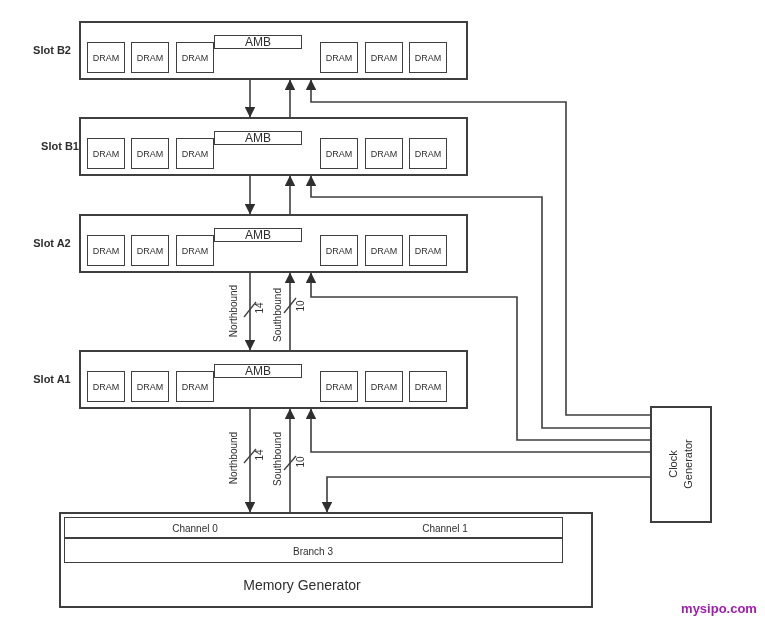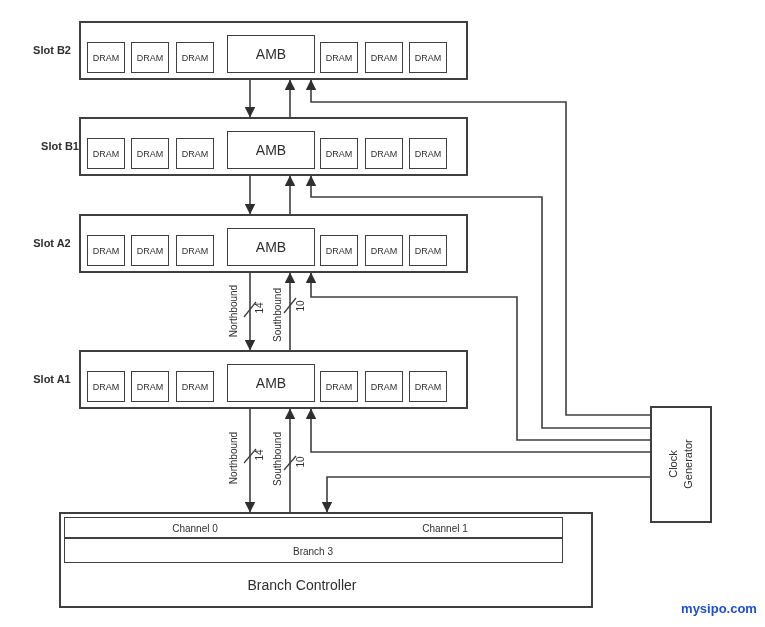--- a/index.html
+++ b/index.html
@@ -4,29 +4,29 @@
 <style>
   html,body{margin:0;padding:0;background:#fff;}
   *{box-sizing:border-box;}
   .canvas{position:relative;width:765px;height:627px;background:#ffffff;overflow:hidden;
           font-family:"Liberation Sans", sans-serif;color:#2e2e2e;}
   .wires{position:absolute;left:0;top:0;width:765px;height:627px;}
   .box{position:absolute;border:2px solid #3f3f3f;background:#fff;}
   .slot{position:absolute;left:79px;width:389px;height:59px;border:2px solid #3f3f3f;background:#fff;}
   .chip{position:absolute;top:19px;width:38px;height:31px;border:1.5px solid #3f3f3f;
         display:flex;align-items:center;justify-content:center;font-size:9px;letter-spacing:0px;}
-  .amb{position:absolute;left:146px;top:12px;width:88px;height:38px;border:1.5px solid #3f3f3f;
-       display:flex;align-items:center;justify-content:center;font-size:14px;}
+  .amb{position:absolute;left:133px;top:12px;width:88px;height:14px;border:1.5px solid #3f3f3f;
+       display:flex;align-items:center;justify-content:center;font-size:12px;}
   .c0{left:6px}.c1{left:50px}.c2{left:95px}.c3{left:239px}.c4{left:284px}.c5{left:328px}
   .hlabel{position:absolute;transform:translate(-50%,-50%);white-space:nowrap;font-size:10px;}
   .vlabel{position:absolute;transform:translate(-50%,-50%) rotate(-90deg);white-space:nowrap;font-size:10px;}
   .slotlabel{font-size:11px;font-weight:bold;}
   .mctitle{font-size:14px;}
   .cglabel{font-size:11px;text-align:center;line-height:1.35;}
-  .watermark{position:absolute;transform:translate(-50%,-50%);font-size:13px;font-weight:bold;color:#1d4ed8;white-space:nowrap;}
+  .watermark{position:absolute;transform:translate(-50%,-50%);font-size:13px;font-weight:bold;color:#a21caf;white-space:nowrap;}
 </style>
 </head>
 <body>
 
 <div class="canvas">
 
   <svg class="wires" viewBox="0 0 765 627" xmlns="http://www.w3.org/2000/svg">
     <defs>
       <marker id="ah" viewBox="0 0 10 10" refX="9.5" refY="5" markerWidth="6.5" markerHeight="6.5" orient="auto">
         <path d="M0,0 L10,5 L0,10 z" fill="#2f2f2f"></path>
@@ -130,21 +130,21 @@
   <div class="vlabel" style="left:259px;top:455px">14</div>
   <div class="vlabel" style="left:277px;top:459px">Southbound</div>
   <div class="vlabel" style="left:300px;top:462px">10</div>
 
   <div class="box" style="left:59px;top:512px;width:534px;height:96px"></div>
   <div class="box" style="left:64px;top:517px;width:499px;height:22px;border-width:1.5px"></div>
   <div class="box" style="left:64px;top:537px;width:499px;height:26px;border-width:1.5px;background:transparent"></div>
   <div class="hlabel" style="left:195px;top:528px">Channel 0</div>
   <div class="hlabel" style="left:445px;top:528px">Channel 1</div>
   <div class="hlabel" style="left:313px;top:551px">Branch 3</div>
-  <div class="hlabel mctitle" style="left:302px;top:585px">Branch Controller</div>
+  <div class="hlabel mctitle" style="left:302px;top:585px">Memory Generator</div>
 
   <div class="box" style="left:650px;top:406px;width:62px;height:117px"></div>
   <div class="vlabel cglabel" style="left:681px;top:464px">
     <span style="display:block">Clock</span>
     <span style="display:block">Generator</span>
   </div>
 
   <div class="watermark" style="left:719px;top:608px">mysipo.com</div>
 
 </div>

